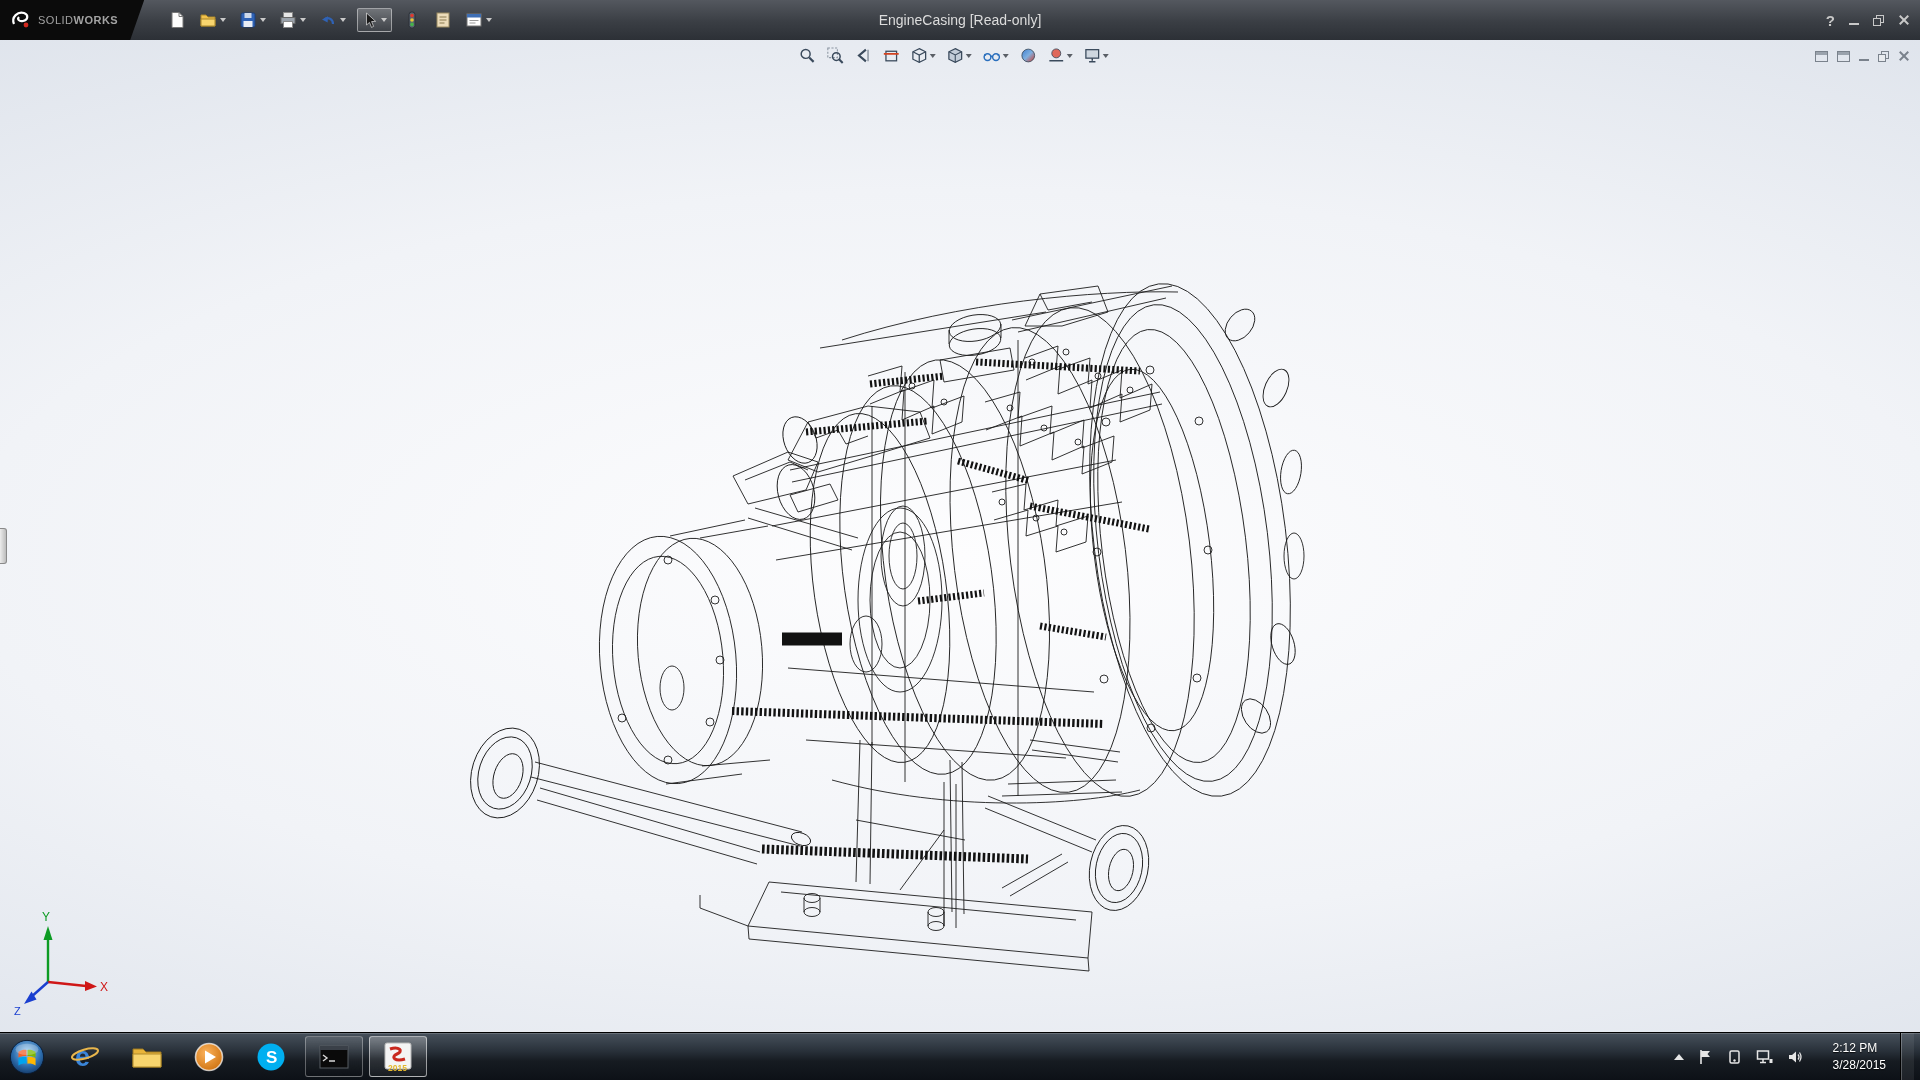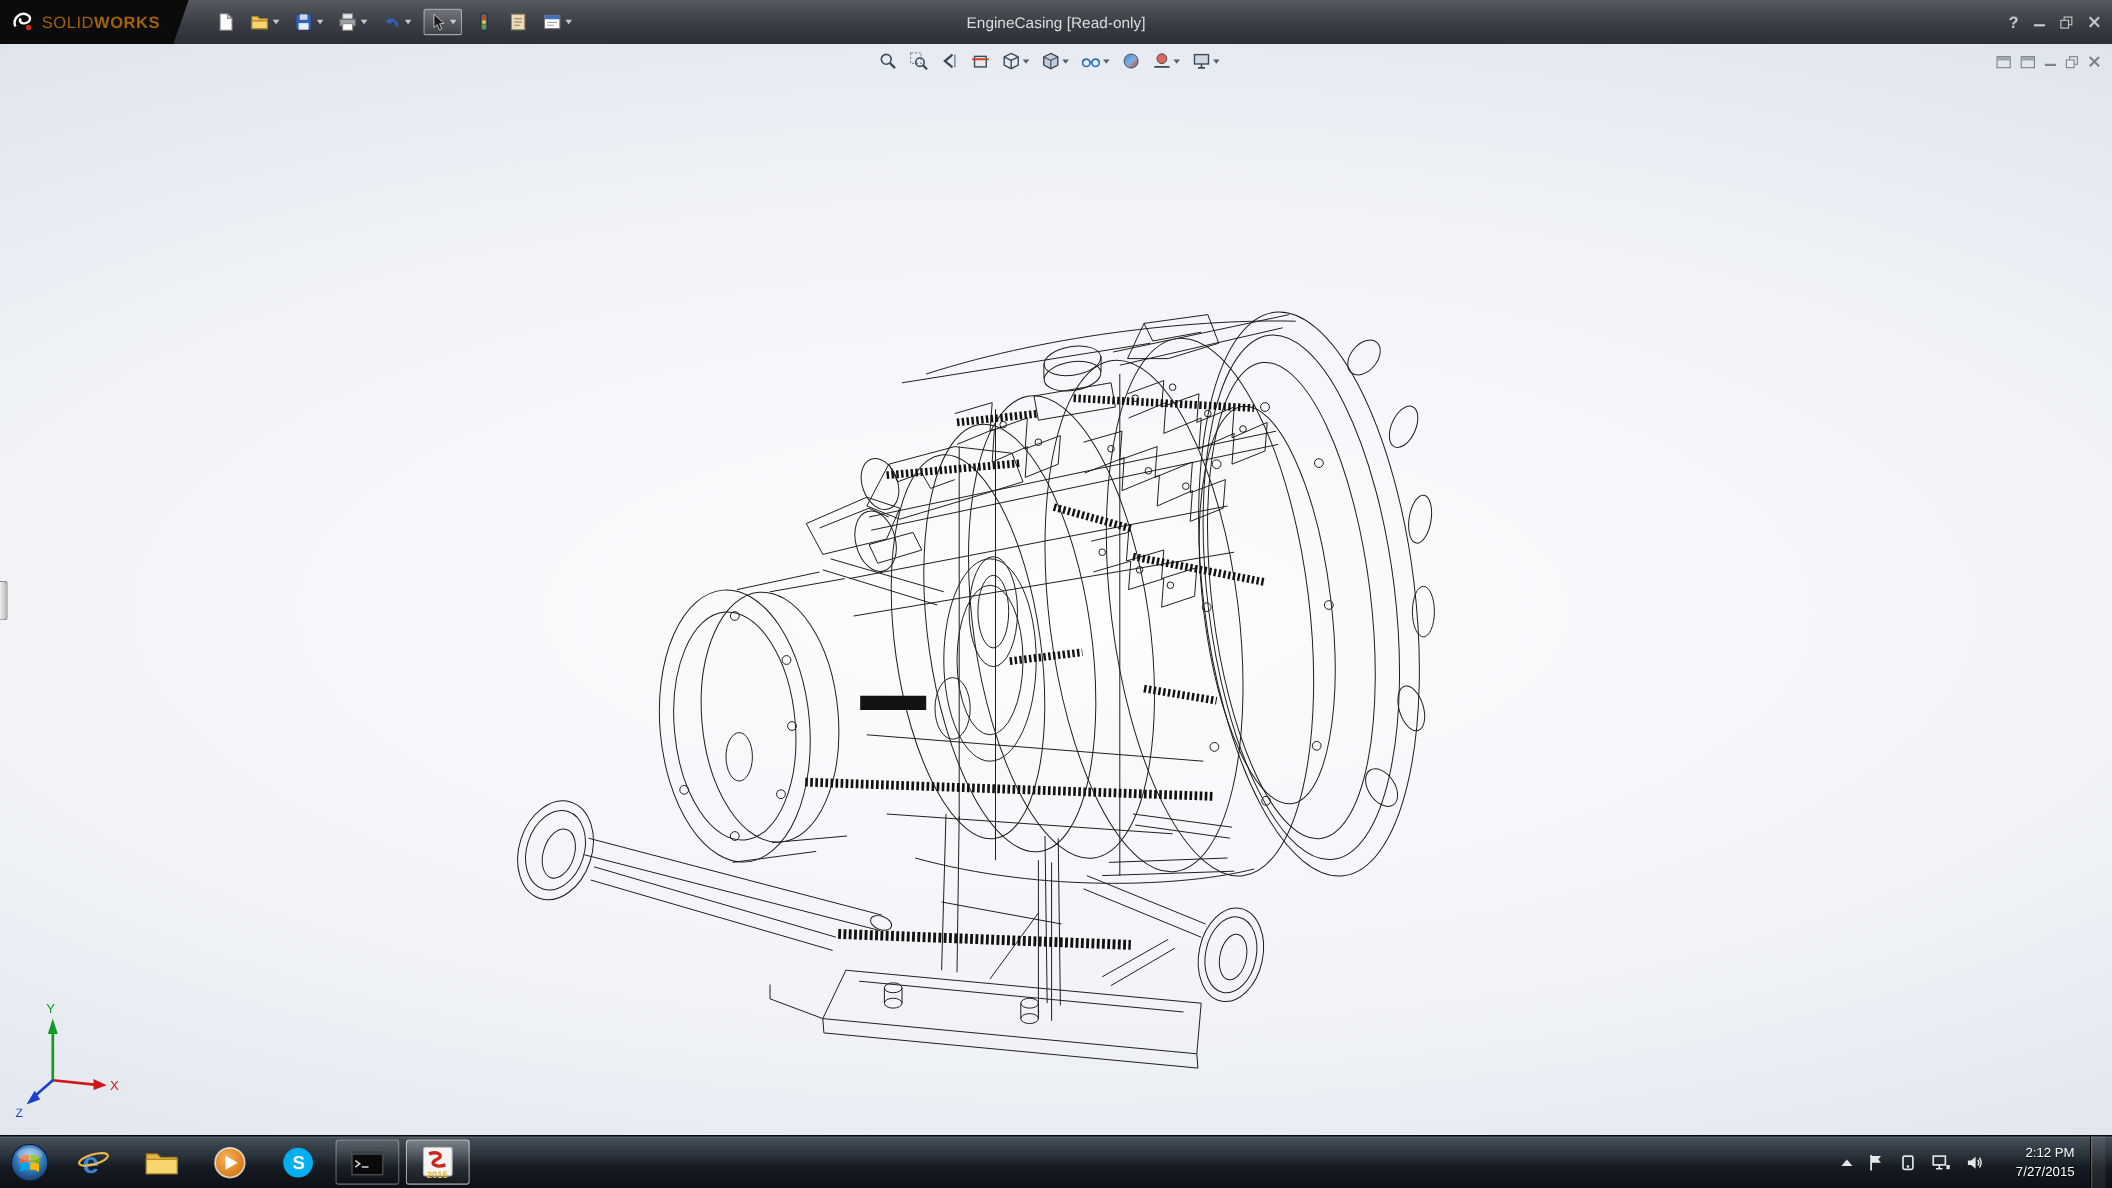--- a/index.html
+++ b/index.html
@@ -4,21 +4,21 @@
 <style>
   *{margin:0;padding:0;box-sizing:border-box}
   html,body{width:1920px;height:1080px;overflow:hidden;font-family:"Liberation Sans",sans-serif;background:#000}
   .screen{position:relative;width:1920px;height:1080px}
 
   
   .titlebar{position:absolute;top:0;left:0;width:1920px;height:40px;
     background:linear-gradient(#54585f,#3a3e44 55%,#2c3036);display:flex;align-items:center;z-index:30}
   .logo-block{height:40px;display:flex;align-items:center;gap:6px;padding:0 26px 0 10px;background:#0b0b0b;
     clip-path:polygon(0 0,100% 0,calc(100% - 14px) 100%,0 100%)}
-  .brand{color:#a16207;font-size:15px;letter-spacing:.5px}
+  .brand{color:#a3a3a3;font-size:11px;letter-spacing:.5px}
   .brand .solid{font-weight:400}.brand .works{font-weight:700}
   .tb{display:flex;align-items:center;gap:9px;margin-left:22px}
   .tb-item{display:flex;align-items:center;gap:3px;padding:2px;border-radius:2px}
   .tb-item.boxed{border:1px solid rgba(255,255,255,.45);background:linear-gradient(rgba(255,255,255,.22),rgba(255,255,255,.06));padding:3px 4px}
   .caret{width:0;height:0;border-left:3.5px solid transparent;border-right:3.5px solid transparent;border-top:4px solid #c9c9c9}
   .win-title{position:absolute;left:50%;transform:translateX(-50%);color:#dcdcdc;font-size:14px;white-space:nowrap}
   .tb-right{position:absolute;right:10px;top:0;height:40px;display:flex;align-items:center;gap:14px;color:#c8c8c8}
   .helpq{font-size:15px;font-weight:700}
   .glyph-min{display:inline-block;width:10px;height:2px;background:#c8c8c8;margin-top:8px}
   .glyph-restore{position:relative;display:inline-block;width:11px;height:11px}
@@ -55,21 +55,21 @@
     box-shadow:inset 0 1px 0 rgba(255,255,255,.18)}
   .start{width:54px;height:46px;display:flex;align-items:center;justify-content:center}
   .task-item{width:62px;height:44px;display:flex;align-items:center;justify-content:center}
   .task-btn{width:58px;height:41px;margin:12px 3px;display:flex;align-items:center;justify-content:center;
     border:1px solid rgba(255,255,255,.32);border-radius:3px;
     background:linear-gradient(rgba(255,255,255,.13),rgba(255,255,255,.03) 55%,rgba(0,0,0,.12))}
   .task-btn.active{border-color:rgba(255,255,255,.55);
     background:linear-gradient(rgba(255,255,255,.30),rgba(255,255,255,.10) 55%,rgba(255,255,255,.04))}
   .tray{margin-left:auto;display:flex;align-items:center;gap:14px;height:48px;padding-right:6px}
   .tray-arrow{width:0;height:0;border-left:5px solid transparent;border-right:5px solid transparent;border-bottom:6px solid #e6e6e6}
-  .clock{text-align:right;color:#fff;font-size:12px;line-height:1.35;text-shadow:0 1px 1px rgba(0,0,0,.8);margin-left:16px}
+  .clock{text-align:left;color:#fff;font-size:12px;line-height:1.35;text-shadow:0 1px 1px rgba(0,0,0,.8);margin-left:16px}
   .show-desktop{width:14px;height:48px;border-left:1px solid #000;box-shadow:inset 1px 0 0 rgba(255,255,255,.25);
     background:rgba(255,255,255,.07)}
 </style>
 </head>
 <body>
 
 <div class="screen">
 
   <div class="titlebar">
     <div class="logo-block">
@@ -483,19 +483,19 @@
         <rect x="1.5" y="2" width="11" height="8" fill="none" stroke="#e6e6e6" stroke-width="1.5"></rect>
         <path d="M7,10 L7,13 M4,13.5 L10,13.5" stroke="#e6e6e6" stroke-width="1.5"></path>
         <path d="M13.5,10 h3 v4 h-3 z" fill="#e6e6e6"></path>
       </svg>
       <svg width="16" height="16" viewBox="0 0 16 16">
         <polygon points="2,6 5,6 9,2.5 9,13.5 5,10 2,10" fill="#e6e6e6"></polygon>
         <path d="M11,5.5 Q13,8 11,10.5 M12.5,3.5 Q15.5,8 12.5,12.5" fill="none" stroke="#e6e6e6" stroke-width="1.3"></path>
       </svg>
       <div class="clock">
         <div>2:12 PM</div>
-        <div>7/27/2015</div>
+        <div>3/28/2015</div>
       </div>
       <div class="show-desktop"></div>
     </div>
   </div>
 
 </div>
 
 </body></html>

